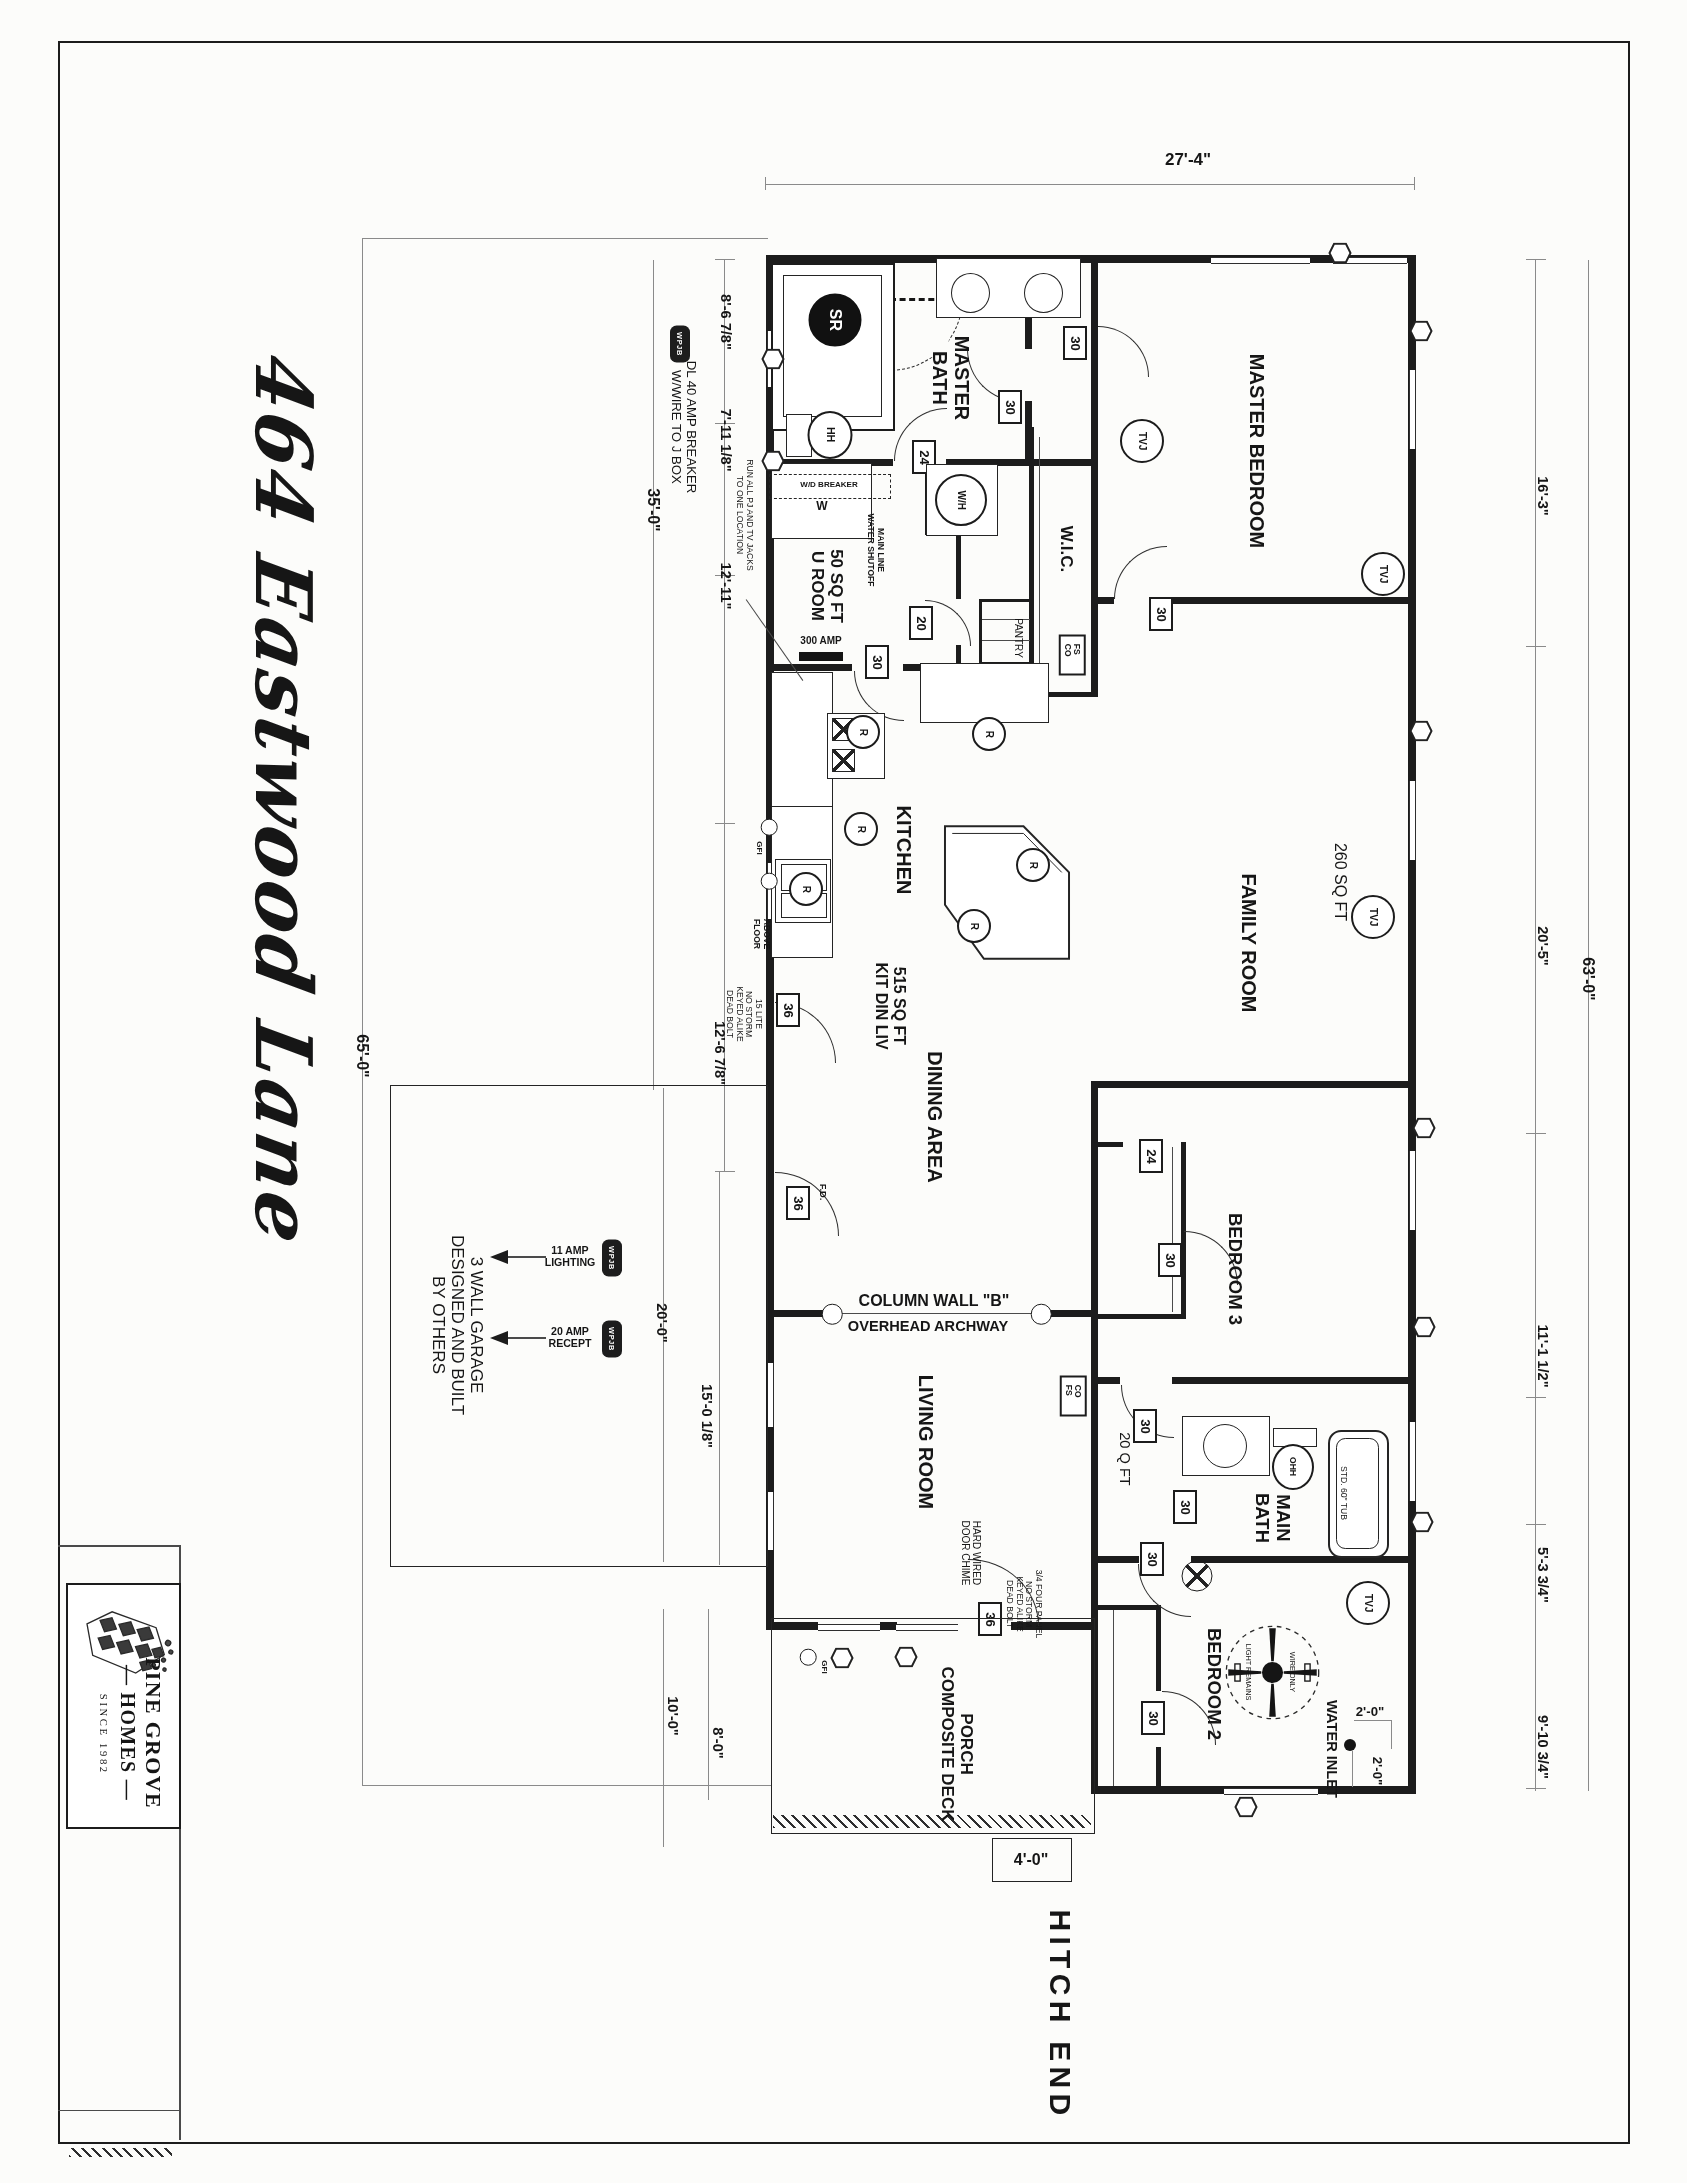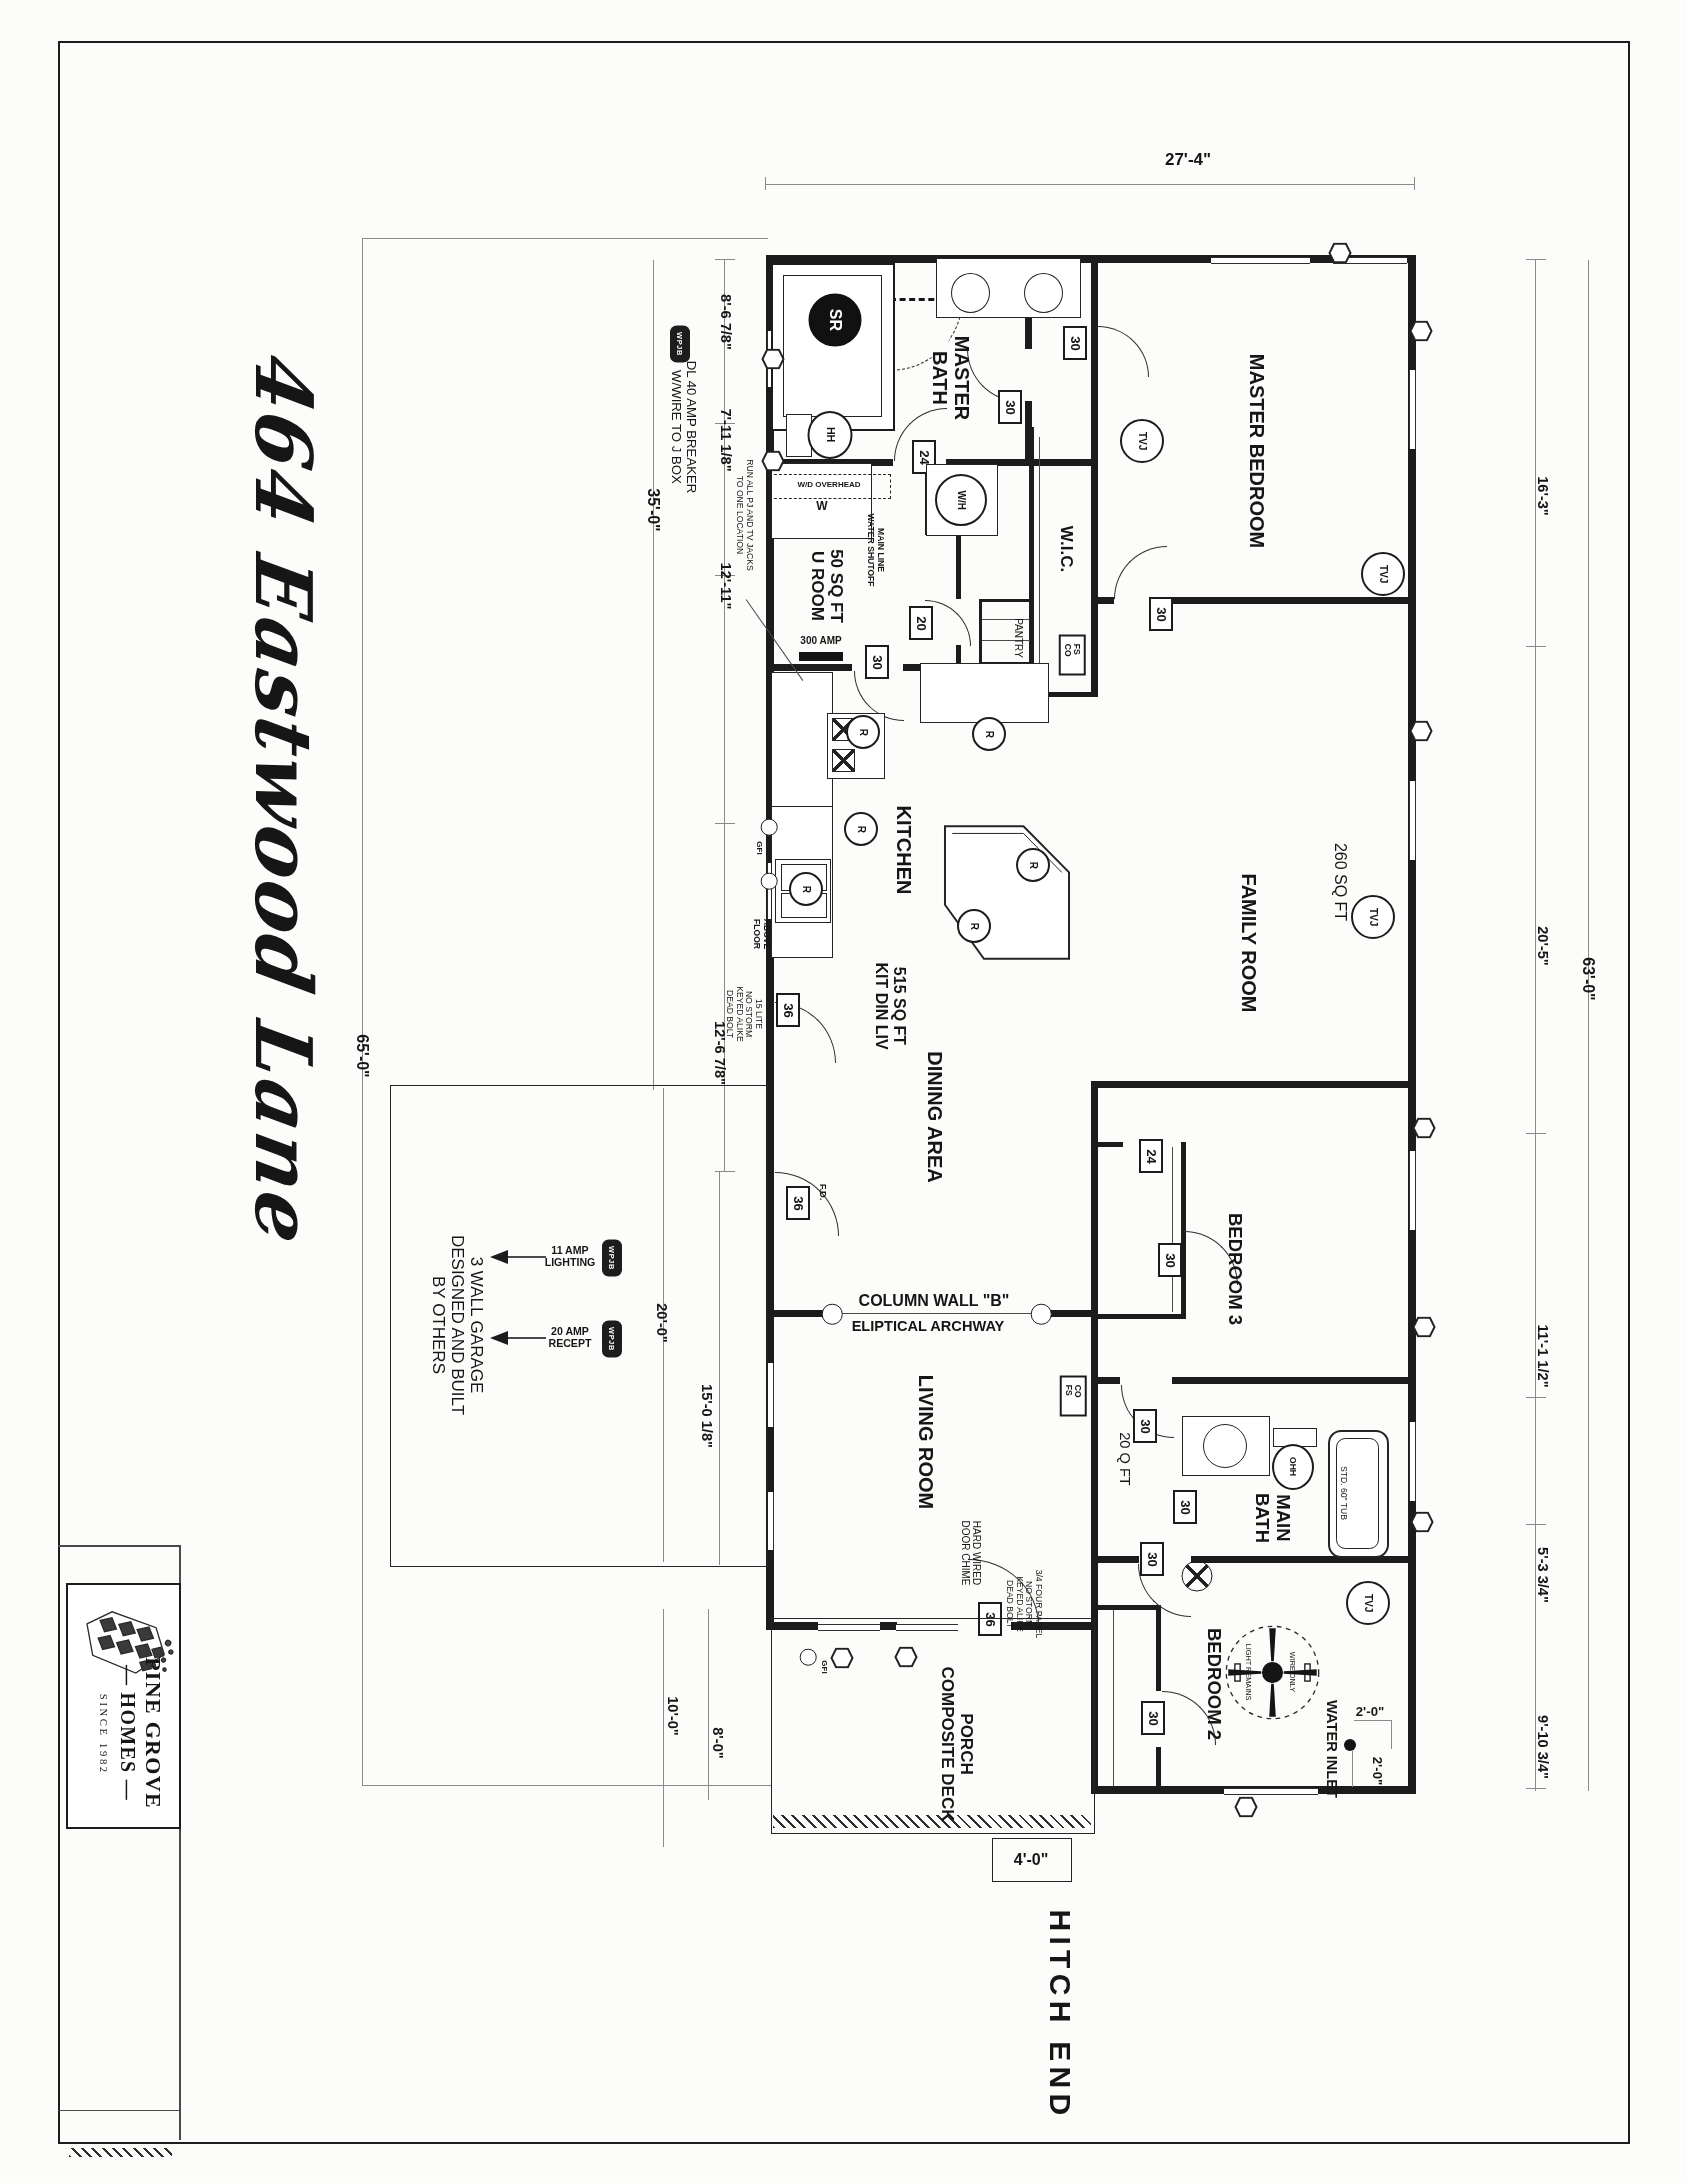--- a/index.html
+++ b/index.html
@@ -264,21 +264,21 @@
   <div class="rth ov" style="left:951px;top:273px;width:37px;height:38px;"></div>
   <div class="rth ov" style="left:1024px;top:273px;width:37px;height:38px;"></div>
   <div class="rth" style="left:786px;top:414px;width:24px;height:41px;"></div>
   <div class="ci" style="left:830px;top:435px;width:41px;height:44px;">
       <span style="font-size:10.6px;">HH</span>
     </div>
 
   <div class="rth" style="left:771px;top:463px;width:99px;height:74px;"></div>
   <div class="lh" style="left:822px;top:507px;font-size:12px;">W</div>
   <div class="rth dsh" style="left:769px;top:474px;width:120px;height:22.5px;border-width:1.3px;background:none;"></div>
-  <div class="lh" style="left:829px;top:485px;font-size:8px;">W/D OVERHEAD</div>
+  <div class="lh" style="left:829px;top:485px;font-size:8px;">W/D BREAKER</div>
   <div class="lb" style="left:875px;top:550px;font-size:8.6px;">MAIN LINE
 WATER SHUTOFF</div>
   <div class="rth" style="left:926px;top:464px;width:70px;height:70px;"></div>
   <div class="ci" style="left:961px;top:500px;width:48px;height:48px;">
       <span style="font-size:10px;">W/H</span>
     </div>
   <div class="fillsq" style="left:799px;top:652px;width:44px;height:9.3px;"></div>
   <div class="lh" style="left:821px;top:641px;font-size:10px;">300 AMP</div>
   <div class="ci" style="left:809px;top:692px;width:36px;height:36px;">
       <span style="font-size:10.6px;">PJ</span>
@@ -419,21 +419,21 @@
 NO STORM
 KEYED ALIKE
 DEAD BOLT</div>
   <div class="lb" style="left:1024px;top:1604px;font-size:8.6px;font-weight:normal;">3/4 FOUR PANEL
 NO STORM
 KEYED ALIKE
 DEAD BOLT</div>
   <div class="lb" style="left:971px;top:1553px;font-size:10px;font-weight:normal;">HARD WIRED
 DOOR CHIME</div>
   <div class="lh" style="left:934px;top:1301px;font-size:16px;">COLUMN WALL "B"</div>
-  <div class="lh" style="left:928px;top:1326px;font-size:14.6px;">ELIPTICAL ARCHWAY</div>
+  <div class="lh" style="left:928px;top:1326px;font-size:14.6px;">OVERHEAD ARCHWAY</div>
   <div class="lb" style="left:823px;top:1192px;font-size:9.3px;">F.D.</div>
   <div class="lb" style="left:1332px;top:1749px;font-size:14.6px;">WATER INLET</div>
 
   <div class="lb" style="left:951px;top:378px;font-size:20px;">MASTER
 BATH</div>
   <div class="lb" style="left:1257px;top:451px;font-size:20px;">MASTER BEDROOM</div>
   <div class="lb" style="left:1066px;top:549px;font-size:17px;">W.I.C.</div>
   <div class="lb" style="left:827px;top:586px;font-size:17px;">50 SQ FT
 U ROOM</div>
   <div class="lb" style="left:1018px;top:638px;font-size:10px;font-weight:normal;">PANTRY</div>

